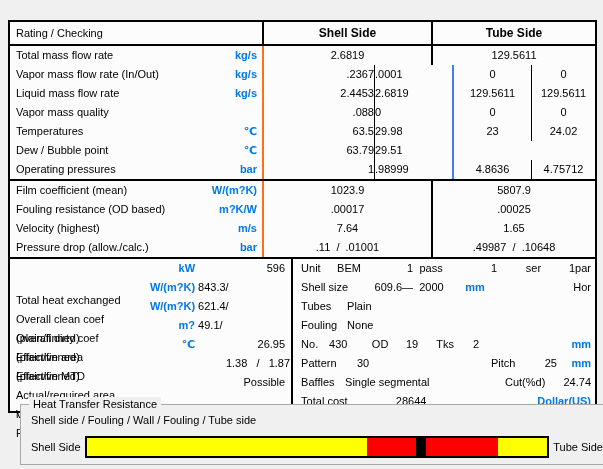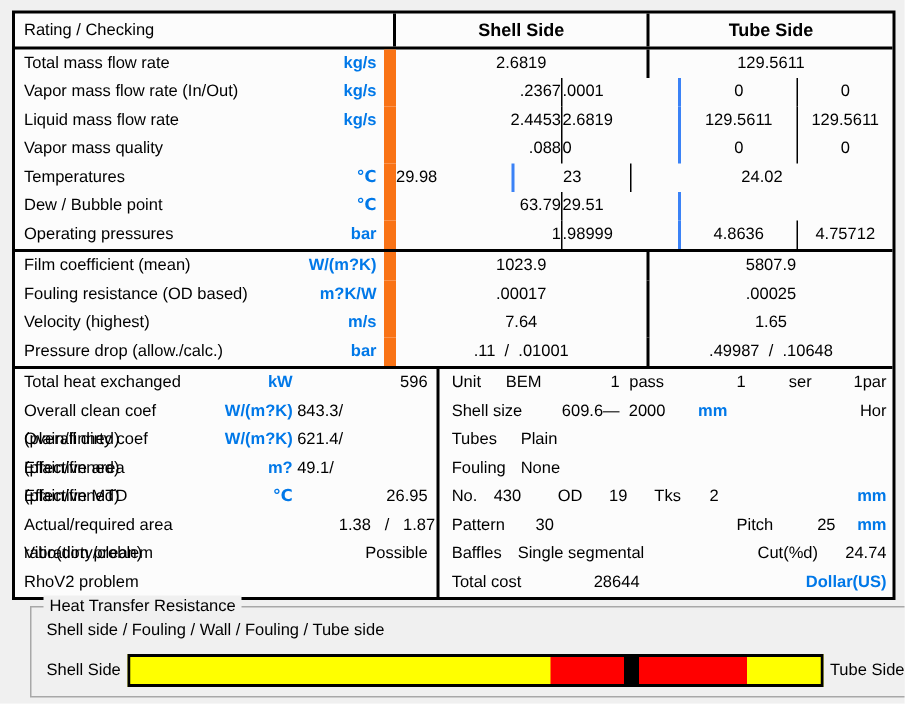--- a/index.html
+++ b/index.html
@@ -9,46 +9,46 @@
     background:#F0F0F0;
     font-family:"Liberation Sans","DejaVu Sans",sans-serif;
     font-size:11px; color:#000;
     position:relative; overflow:hidden;
   }
   .pre { white-space:pre; }
   .unit { color:var(--accent,#0078E8); font-weight:bold; }
 
   
   .main-table {
-    position:absolute; left:8px; top:7px; width:589px;
+    position:absolute; left:8px; top:20px; width:589px;
     background:#FCFCFC; border:2px solid #000;
   }
   .hdr-row { display:flex; height:22px; line-height:22px; }
   .hdr-title { width:254px; border-right:2px solid #000; padding-left:6px; }
   .hdr-shell { width:169px; border-right:2px solid #000; text-align:center; font-weight:bold; font-size:12px; }
   .hdr-tube  { flex:1; text-align:center; font-weight:bold; font-size:12px; }
 
   .sec { border-top:2px solid #000; }
   .row { display:flex; height:19px; line-height:19px; }
-  .lu  { width:254px; border-right:8px solid #f97316; display:flex; padding:0 5px 0 6px; }
+  .lu  { width:254px; border-right:2px solid #f97316; display:flex; padding:0 5px 0 6px; }
   .lu .lab { flex:1; }
   .v1 { width:111px; border-right:1px solid #000; text-align:right; }
   .v2 { width:79px; border-right:2px solid #3b82f6; }
   .v3 { width:78px; border-right:1px solid #000; text-align:center; }
   .v4 { flex:1; text-align:center; }
   .v34 { flex:1; text-align:center; }
   .vshell { width:169px; border-right:2px solid #000; text-align:center; }
   .vtube  { flex:1; text-align:center; }
 
   
   .sum { display:flex; border-top:2px solid #000; }
   .sum-left  { width:350px; border-right:2px solid #000; }
   .sum-right { flex:1; }
   .srow { display:flex; height:19px; line-height:19px; padding-left:6px; }
-  .srow .lab { flex:1; }
+  .srow .lab { flex:1;margin-top:32px; }
   .srow .sunit { width:66px; text-align:right; }
   .sval { width:96px; padding-right:6px; }
   .val-right { text-align:right; }
   .val-left  { text-align:left; padding-left:3px; }
   .val-split { text-align:right; padding-right:1px; white-space:pre; }
 
   .urow { display:flex; height:19px; line-height:19px; padding:0 4px 0 8px; }
   .urow span { display:inline-block; }
   .w26{width:26px}.w28{width:28px}.w30{width:30px}.w34{width:34px}.w36{width:36px}
   .w40{width:40px}.w44{width:44px}.w46{width:46px}.w48{width:48px}
@@ -125,20 +125,21 @@
       <div class="v1">.088</div>
       <div class="v2">0</div>
       <div class="v3">0</div>
       <div class="v4">0</div>
     </div>
     <div class="row">
       <div class="lu">
           <span class="lab">Temperatures</span>
           <span class="unit">℃</span>
         </div>
+      <div class="v1">63.5</div>
       <div class="v2">29.98</div>
       <div class="v3">23</div>
       <div class="v4">24.02</div>
     </div>
     <div class="row">
       <div class="lu">
           <span class="lab">Dew / Bubble point</span>
           <span class="unit">℃</span>
         </div>
       <div class="v1">63.79</div>

